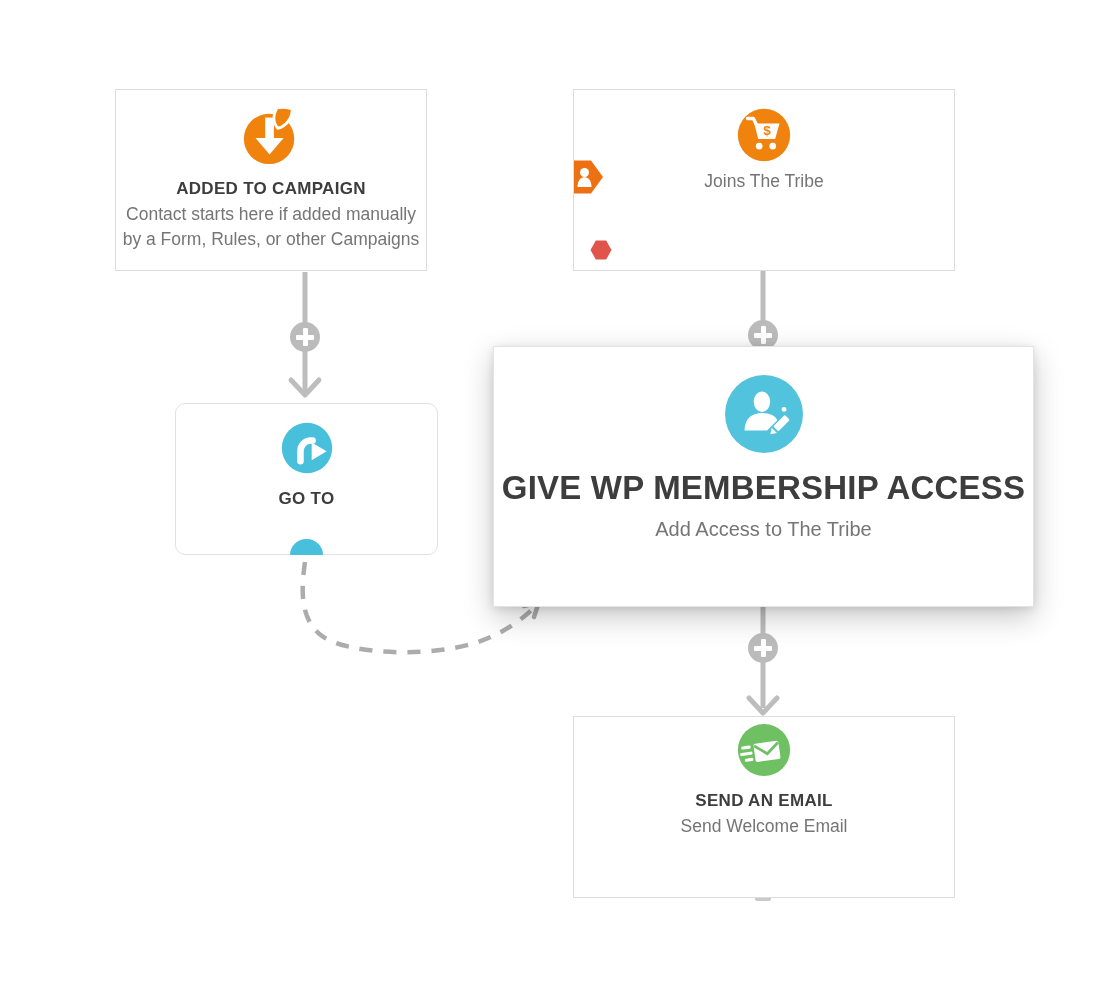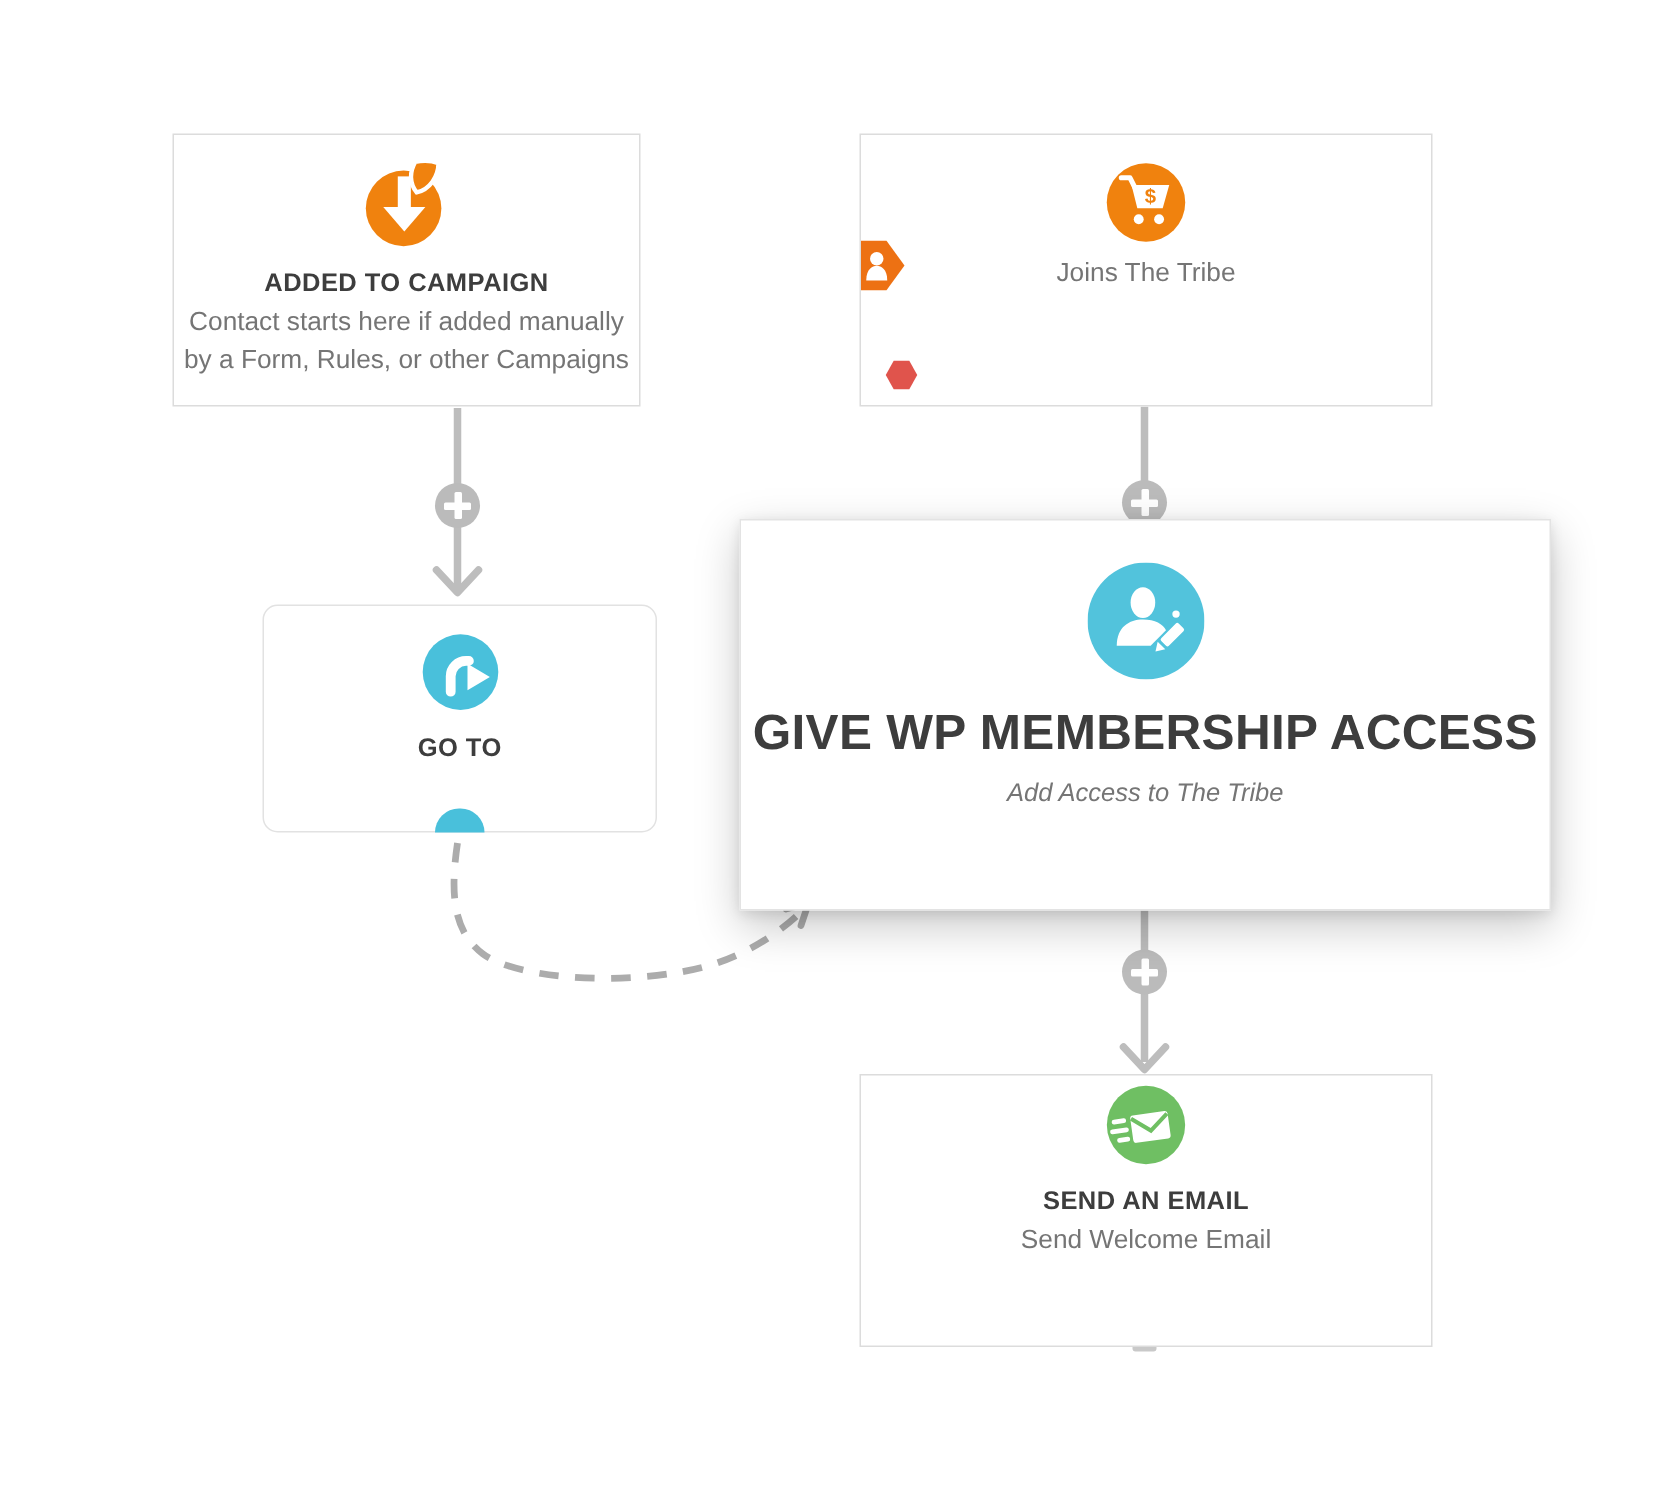--- a/index.html
+++ b/index.html
@@ -28,21 +28,21 @@
 
   .node-title {
     font-weight:700; font-size:17px; letter-spacing:.3px; color:#3d3d3d; margin-top:12px;
   }
   .node-sub {
     font-size:17.5px; color:#757575; line-height:25px; margin-top:3px; max-width:330px;
   }
   .node--trigger-left .node-sub { max-width:316px; }
   .node--goto .node-title { }
   .node--elevated .node-title { font-size:33px; letter-spacing:.2px; margin-top:16px; }
-  .node--elevated .node-sub   { font-size:17px; line-height:32px; margin-top:6px; max-width:none;font-style:italic; }
+  .node--elevated .node-sub   { font-size:20px; line-height:32px; margin-top:6px; max-width:none; }
 
   
   .plus {
     position:absolute; width:30px; height:30px; border-radius:50%;
     background:#bbbbbb; z-index:2; cursor:pointer;
   }
   .plus::before, .plus::after { content:""; position:absolute; background:#ffffff; border-radius:1px; }
   .plus::before { left:6px;  top:12.5px; width:18px; height:5px; }
   .plus::after  { left:12.5px; top:6px;  width:5px;  height:18px; }
   .plus--c1 { left:290px; top:322px; }

